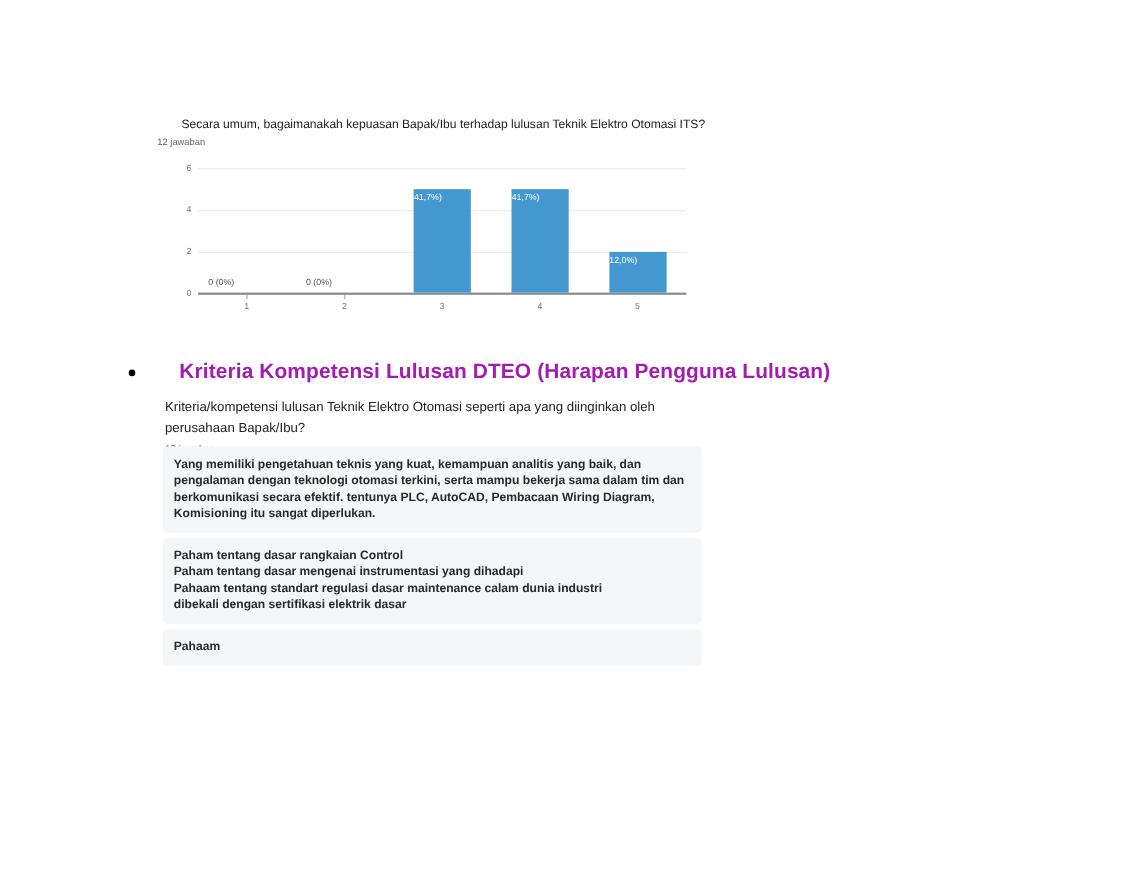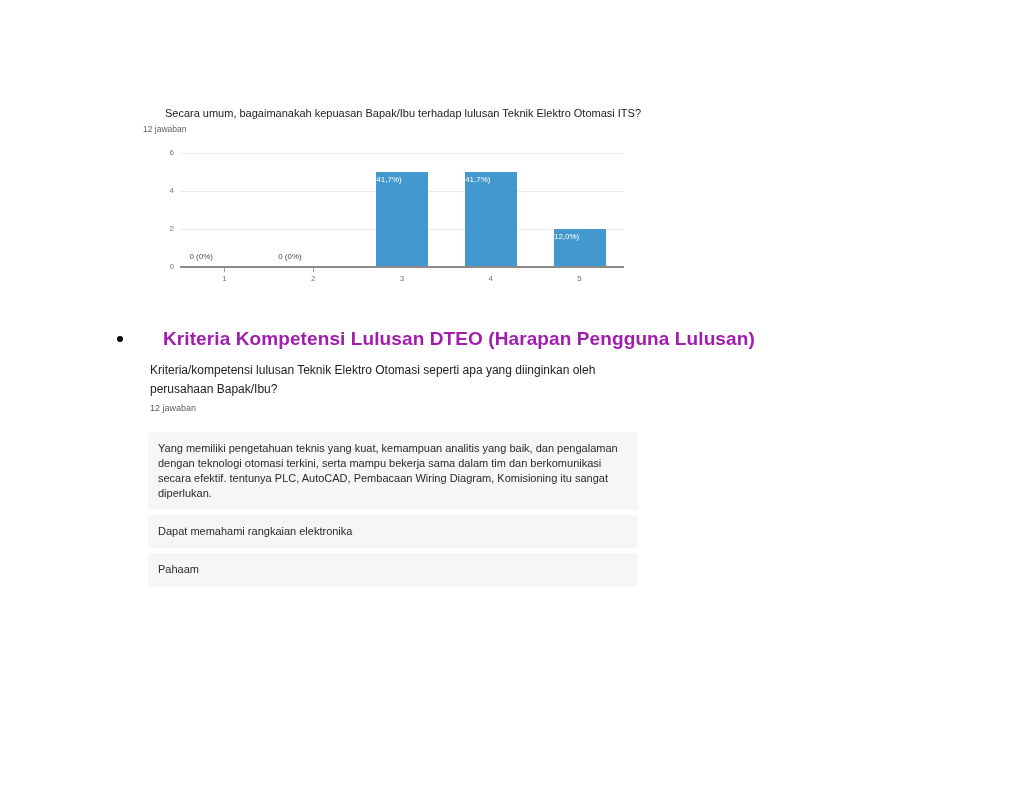--- a/index.html
+++ b/index.html
@@ -29,21 +29,21 @@
 
   
   #bullet-dot{left:117px;top:336px;width:6px;height:6px;border-radius:50%;background:#000;}
   #section-heading{left:139px;top:328px;font-size:19px;font-weight:bold;color:#a21caf;letter-spacing:.1px;margin-left:24px;}
 
   
   #q2-title{left:150px;top:361px;width:497px;font-size:12px;line-height:19px;color:#202124;font-weight:400;}
   #q2-count{left:150px;top:403px;font-size:9px;color:#616161;}
 
   
-  #responses{left:148px;top:432px;width:490px;}
+  #responses{left:148px;top:406px;width:490px;font-weight:bold;}
   .response-box{
     background:#f5f6f7;border-radius:4px;
     padding:9px 10px;margin-bottom:5px;
     font-size:11px;line-height:15px;color:#27292c;
     white-space:pre-line;box-sizing:border-box;
   }
 </style>
 </head>
 <body>
 
@@ -77,15 +77,18 @@
   </div>
 
 <div class="abs" id="bullet-dot"></div>
 <div class="abs" id="section-heading">Kriteria Kompetensi Lulusan DTEO (Harapan Pengguna Lulusan)</div>
 
 <div class="abs" id="q2-title">Kriteria/kompetensi lulusan Teknik Elektro Otomasi seperti apa yang diinginkan oleh perusahaan Bapak/Ibu?</div>
 <div class="abs" id="q2-count">12 jawaban</div>
 
 <div class="abs" id="responses">
     <div class="response-box">Yang memiliki pengetahuan teknis yang kuat, kemampuan analitis yang baik, dan pengalaman dengan teknologi otomasi terkini, serta mampu bekerja sama dalam tim dan berkomunikasi secara efektif. tentunya PLC, AutoCAD, Pembacaan Wiring Diagram, Komisioning itu sangat diperlukan.</div>
-    <div class="response-box">Dapat memahami rangkaian elektronika</div>
+    <div class="response-box">Paham tentang dasar rangkaian Control
+Paham tentang dasar mengenai instrumentasi yang dihadapi
+Pahaam tentang standart regulasi dasar maintenance calam dunia industri
+dibekali dengan sertifikasi elektrik dasar</div>
     <div class="response-box">Pahaam</div>
   </div>
 
 </body></html>

